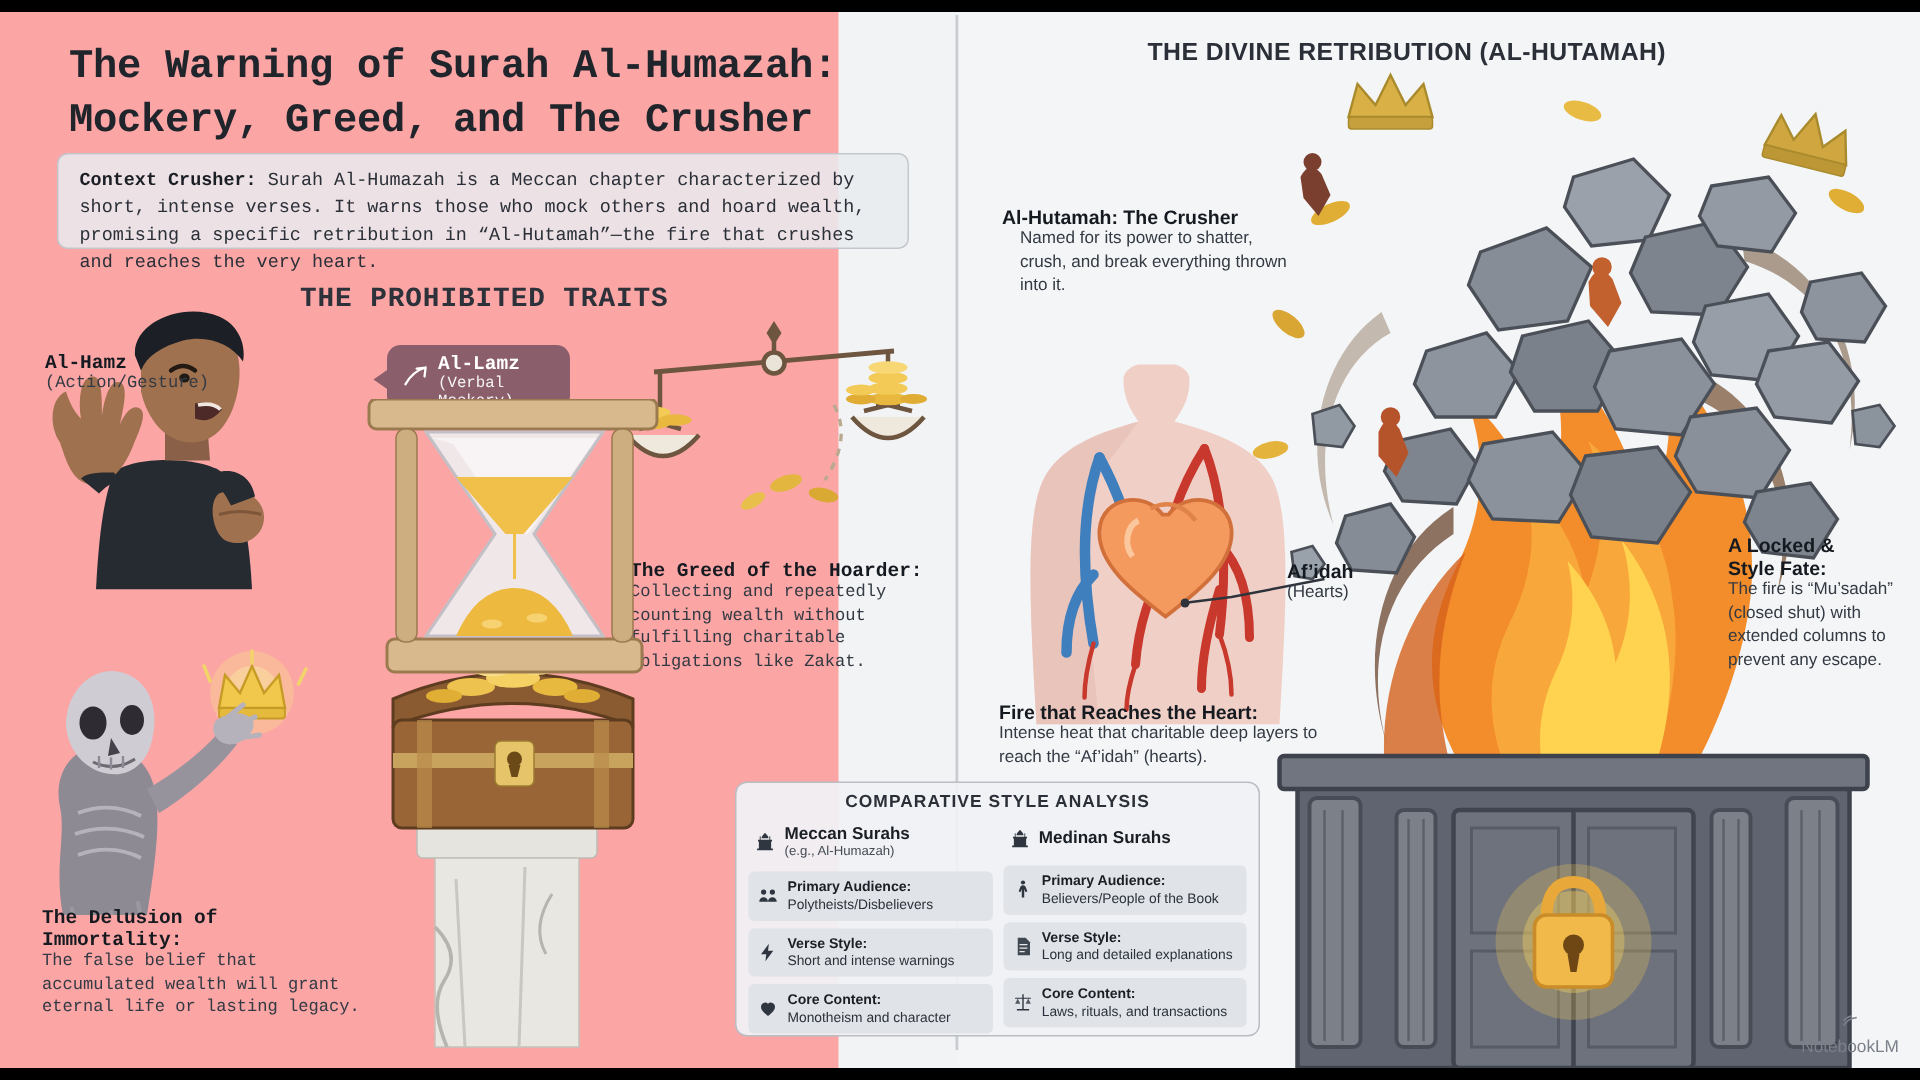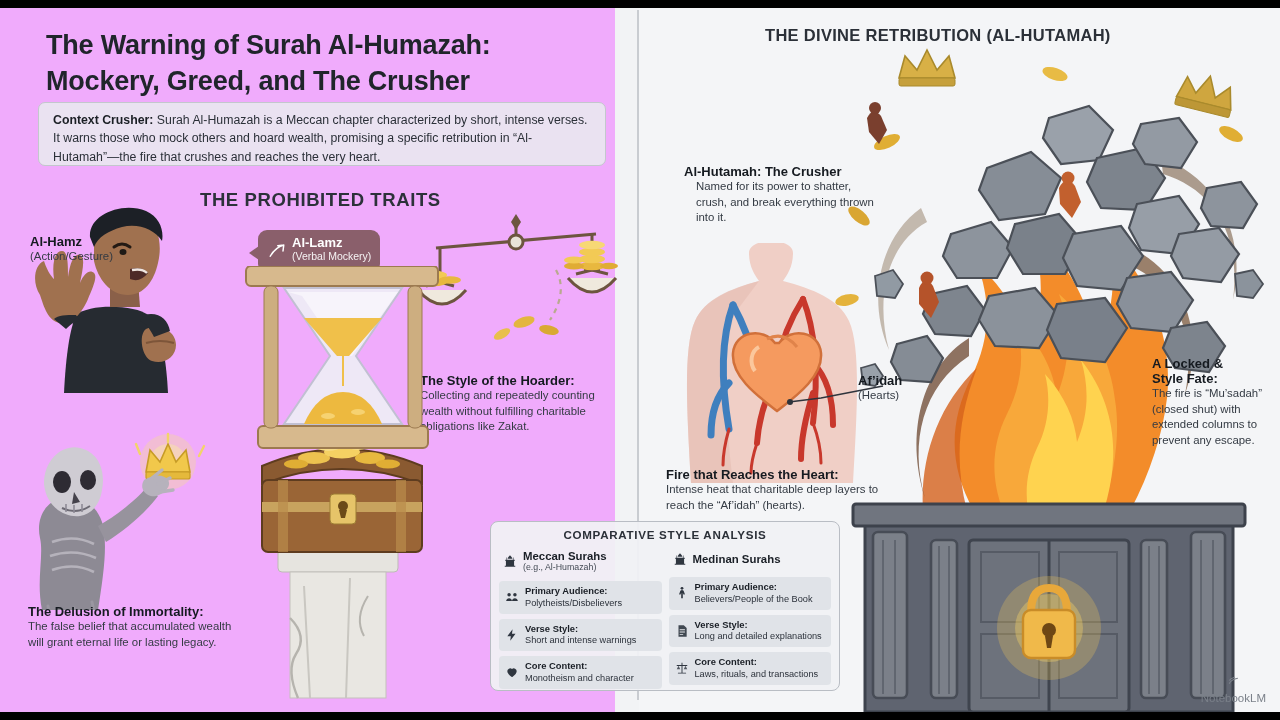--- a/index.html
+++ b/index.html
@@ -28,22 +28,23 @@
     background: #000;
     z-index: 60;
   }
   .topbar { top: 0; }
   .botbar { bottom: 0; }
 
   
   #left-panel {
     position: absolute;
     left: 0; top: 8px;
-    width: 615px; height: 704px;
-    background: #f0abfc;
+    width: 559px; height: 704px;
+    background: #fca5a5;
+    font-family: Liberation Mono, monospace;
   }
   #divider {
     position: absolute;
     left: 637px; top: 10px;
     width: 2px; height: 690px;
     background: #c9ccd1;
   }
   #right-panel {
     position: absolute;
     left: 639px; top: 8px;
@@ -299,21 +300,21 @@
         <ellipse cx="203" cy="62" rx="9" ry="3.3" fill="#e0ac34"></ellipse>
       </g>
 
       <ellipse cx="118" cy="118" rx="11" ry="5" fill="#e3b63f" transform="rotate(-18 118 118)"></ellipse>
       <ellipse cx="143" cy="126" rx="10" ry="4.6" fill="#d9a933" transform="rotate(12 143 126)"></ellipse>
       <ellipse cx="96" cy="130" rx="9" ry="4.2" fill="#e8bf4b" transform="rotate(-30 96 130)"></ellipse>
       <path d="M150 66 q12 22 -6 50" stroke="#b9a98f" stroke-width="2.2" fill="none" stroke-dasharray="5 5"></path>
     </svg>
 
     <div class="lbl" id="lbl-greed">
-      <div class="hd">The Style of the Hoarder:</div>
+      <div class="hd">The Greed of the Hoarder:</div>
       <div class="bd">Collecting and repeatedly counting wealth without fulfilling charitable obligations like Zakat.</div>
     </div>
 
     <svg class="art" style="left:218px; top:258px;" width="250" height="440" viewBox="0 0 250 440">
 
       <g>
         <rect x="60" y="280" width="120" height="26" rx="4" fill="#e6e4df" stroke="#bdbbb5"></rect>
         <rect x="72" y="306" width="96" height="126" fill="#e9e7e2" stroke="#c3c1bb"></rect>
         <path d="M86 320 L92 432 M132 312 L128 432" stroke="#c9c7c1" stroke-width="2" fill="none"></path>
         <path d="M72 352 q18 18 6 36 q-10 16 2 44" stroke="#b6b4ae" stroke-width="2.4" fill="none"></path>
@@ -526,21 +527,21 @@
       <path d="M104 96 C116 90 126 94 134 104" stroke="#e0834a" stroke-width="3" fill="none"></path>
     </svg>
 
     <svg class="art" style="left:148px; top:368px;" width="100" height="30" viewBox="0 0 100 30">
       <path d="M2 26 L34 22 L96 10" stroke="#2f343c" stroke-width="1.6" fill="none"></path>
       <circle cx="3" cy="26" r="3" fill="#2f343c"></circle>
     </svg>
 
     <div id="retribution-heading" class="section-heading" style="position:absolute;left:126px;top:18px;">THE DIVINE RETRIBUTION (AL-HUTAMAH)</div>
 
-    <div class="lbl" style="left:45px; top:129px; width:190px;margin-top:27px;">
+    <div class="lbl" style="left:29px; top:129px; width:190px;">
       <div class="hd">Al-Hutamah: The Crusher</div>
       <div class="bd" style="padding-left:12px;">Named for its power to shatter, crush, and break everything thrown into it.</div>
     </div>
 
     <div class="lbl" style="left:219px; top:365px; width:120px;">
       <div class="hd">Af’idah</div>
       <div class="bd">(Hearts)</div>
     </div>
 
     <div class="lbl" style="left:27px; top:459px; width:215px;">

